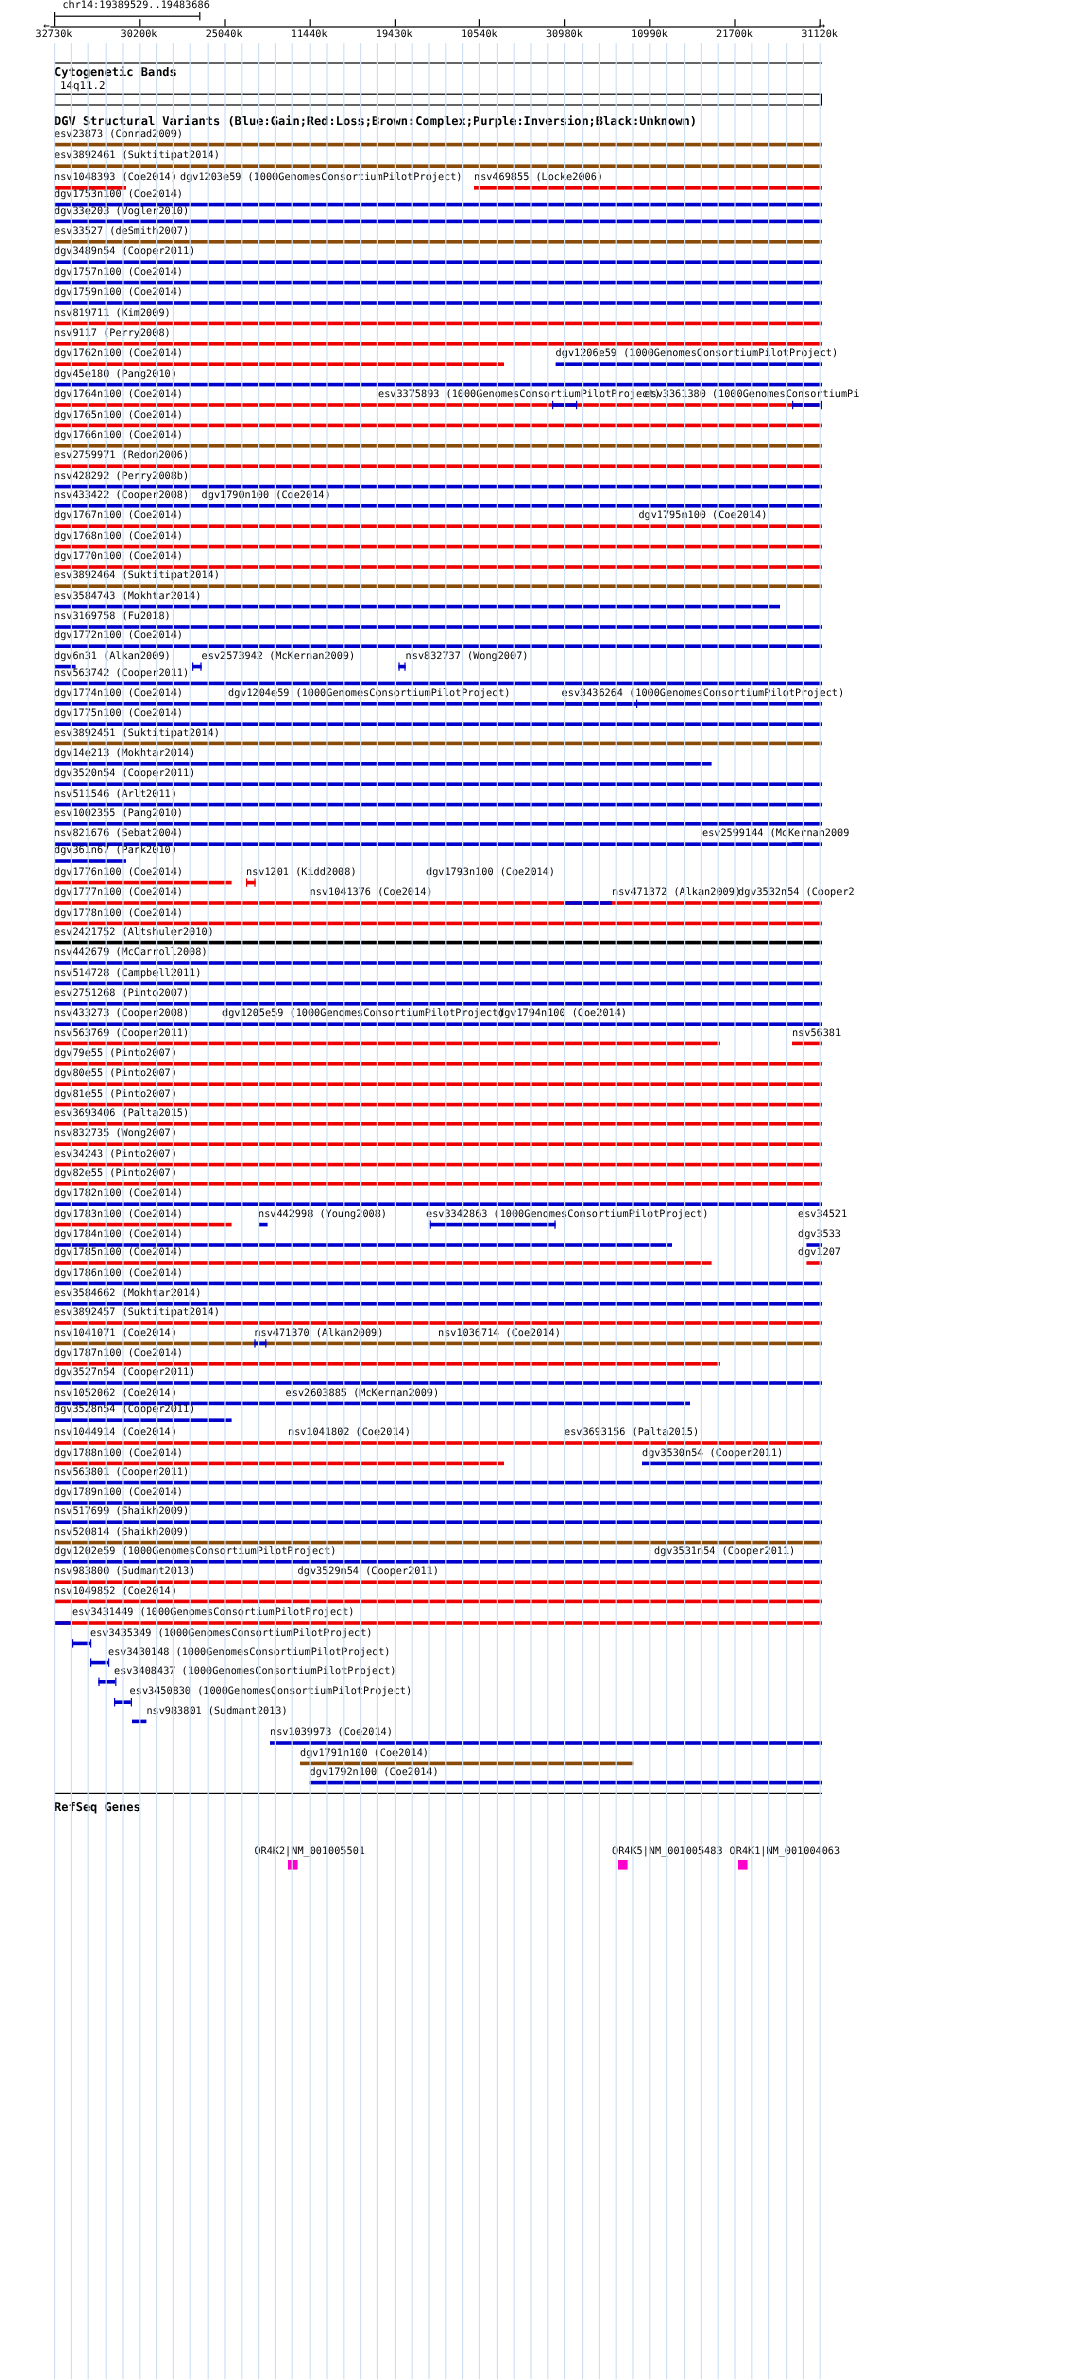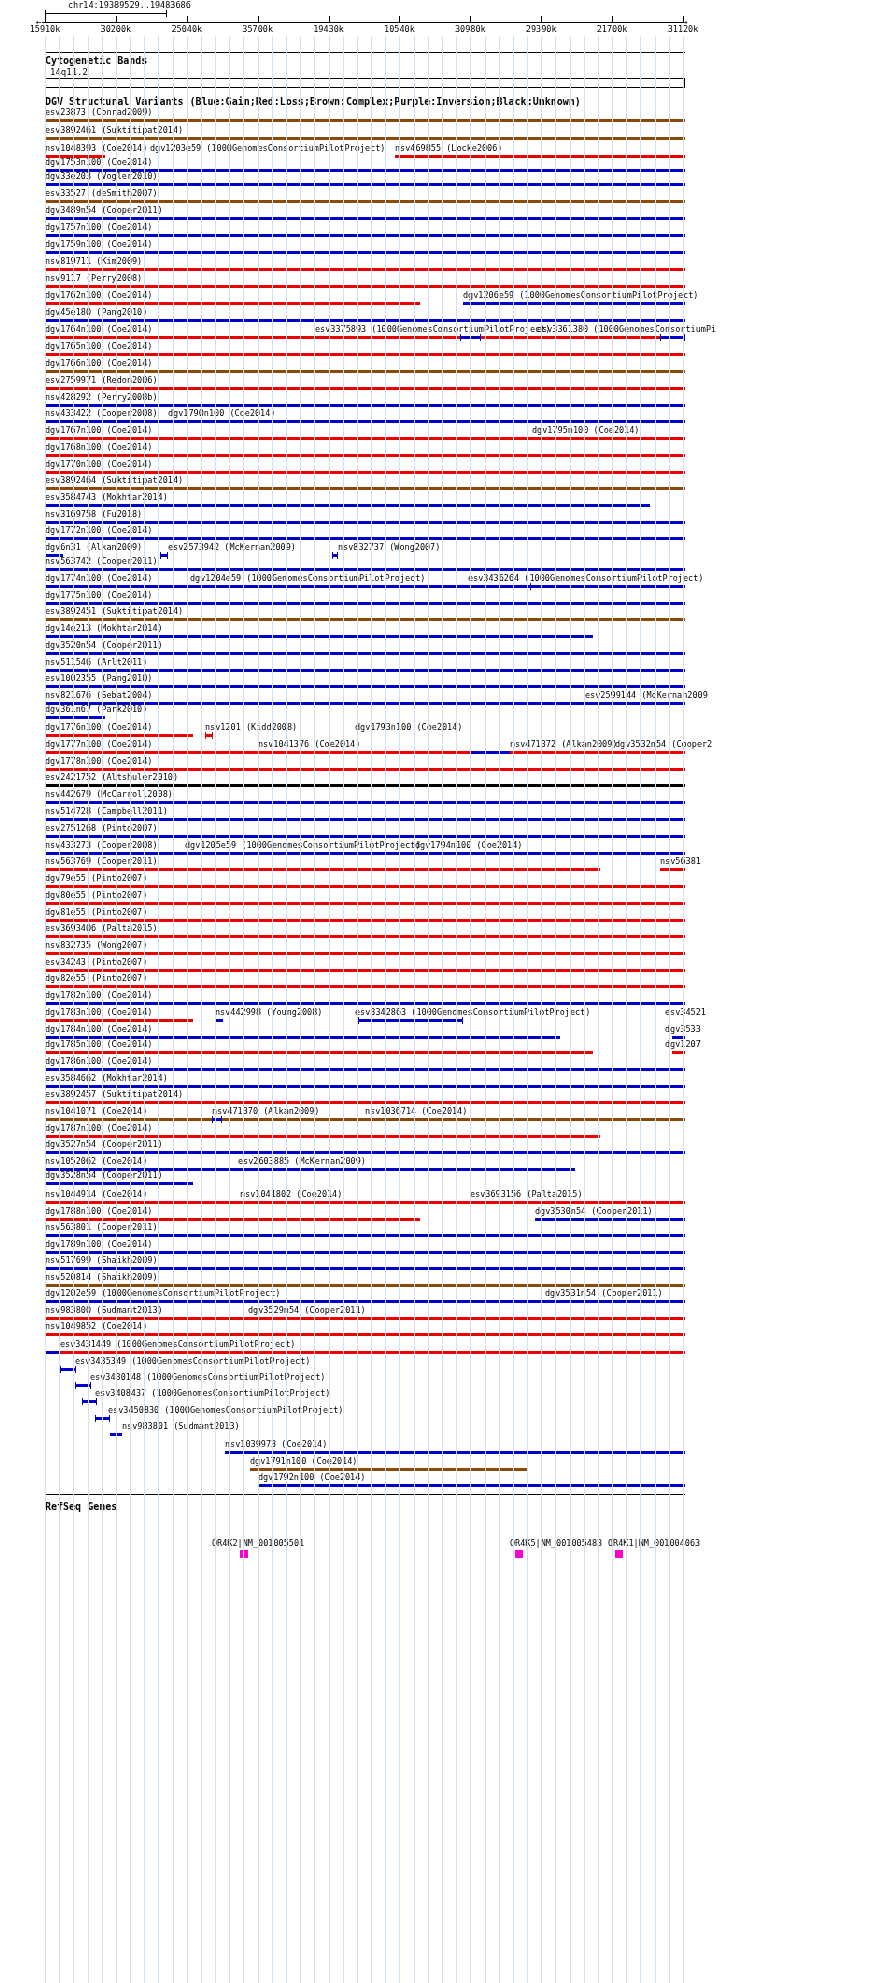--- a/index.html
+++ b/index.html
@@ -43,40 +43,40 @@
   .gene{position:absolute;width:8px;height:8px;background:#ff00cc;}
   .genelbl{position:absolute;font-size:8.5px;white-space:nowrap;}
 </style>
 </head>
 <body>
 
 <div class="page">
 
   <div id="ruler">
     <div class="range-bar" style="left:45px;width:120px;"></div>
-    <div class="range-lbl" style="left:68px;">chr14:19389529..19483686</div>
+    <div class="range-lbl" style="left:52px;">chr14:19389529..19483686</div>
     <div class="tickline"></div>
     <div class="arrowL" style="left:36px;">←</div>
     <div class="arrowR" style="left:682px;">→</div>
   <div class="tick" style="left: 45px;"></div>
-      <div class="ticklbl" style="left: 45px;">15910k</div>
+      <div class="ticklbl" style="left: 45px;">32730k</div>
       <div class="tick" style="left: 115.889px;"></div>
       <div class="ticklbl" style="left: 115.889px;">30200k</div>
       <div class="tick" style="left: 186.778px;"></div>
       <div class="ticklbl" style="left: 186.778px;">25040k</div>
       <div class="tick" style="left: 257.667px;"></div>
-      <div class="ticklbl" style="left: 257.667px;">35700k</div>
+      <div class="ticklbl" style="left: 257.667px;">11440k</div>
       <div class="tick" style="left: 328.556px;"></div>
       <div class="ticklbl" style="left: 328.556px;">19430k</div>
       <div class="tick" style="left: 399.444px;"></div>
       <div class="ticklbl" style="left: 399.444px;">10540k</div>
       <div class="tick" style="left: 470.333px;"></div>
       <div class="ticklbl" style="left: 470.333px;">30980k</div>
       <div class="tick" style="left: 541.222px;"></div>
-      <div class="ticklbl" style="left: 541.222px;">29390k</div>
+      <div class="ticklbl" style="left: 541.222px;">10990k</div>
       <div class="tick" style="left: 612.111px;"></div>
       <div class="ticklbl" style="left: 612.111px;">21700k</div>
       <div class="tick" style="left: 683px;"></div>
       <div class="ticklbl" style="left: 683px;">31120k</div>
     </div>
 
   <div class="sect" style="left:45px;top:55px;">Cytogenetic Bands</div>
   <div class="hr" style="left:45px;top:52px;width:640px;"></div>
   <div class="lbl" style="left:50px;top:67px;">14q11.2</div>
   <div class="cyto-box" style="left:45px;top:78px;width:638px;"></div>

